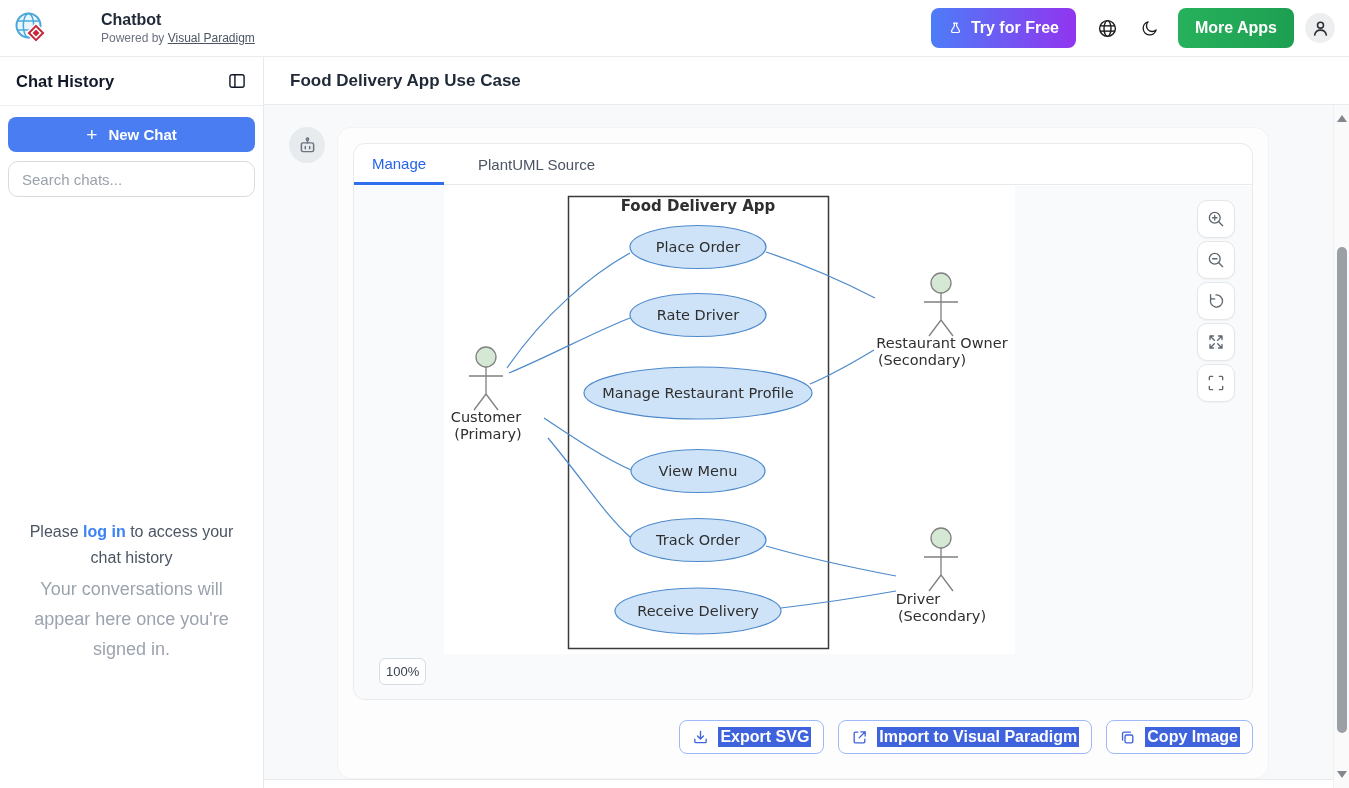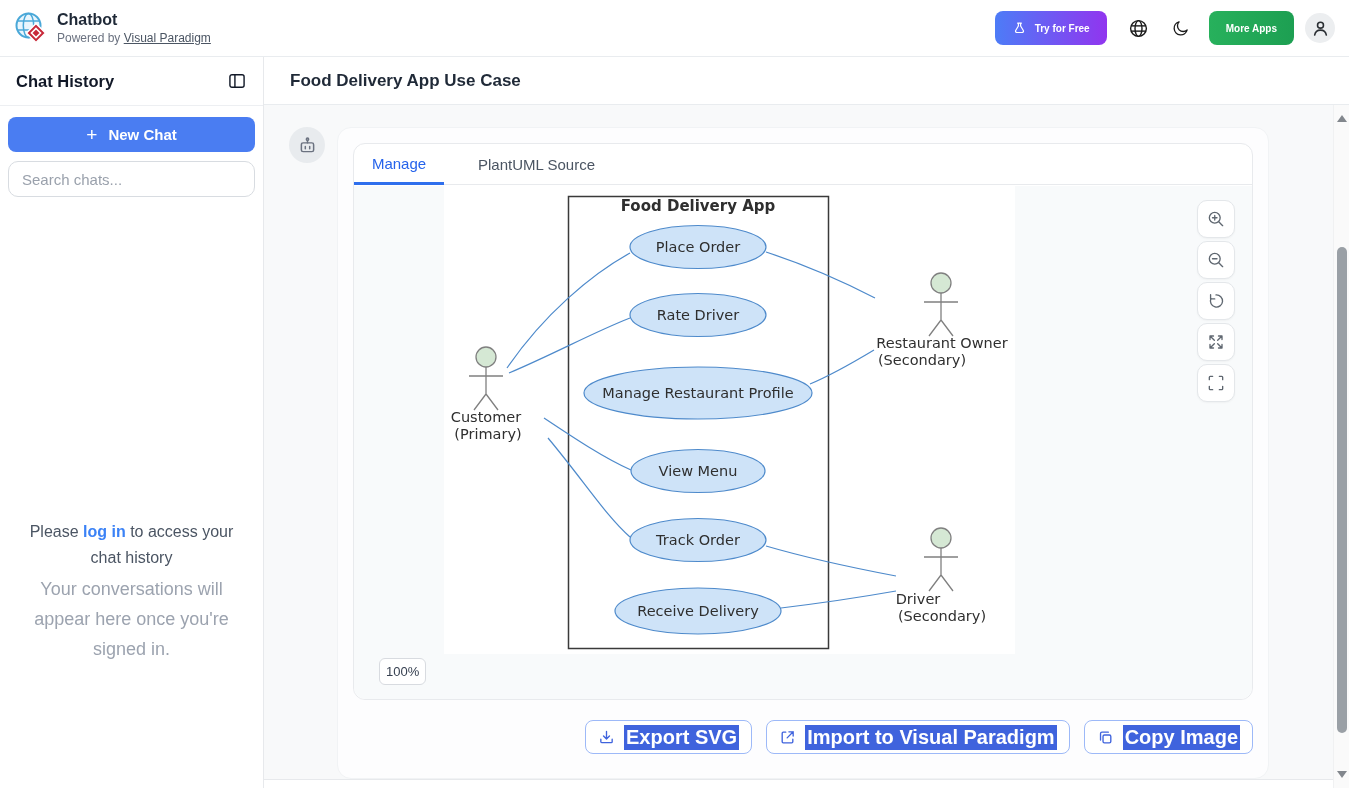--- a/index.html
+++ b/index.html
@@ -2,29 +2,29 @@
 <html><head>
 <meta charset="utf-8">
 <style>
   * { margin:0; padding:0; box-sizing:border-box; }
   html,body { background:#fff; }
   body { font-family:"Liberation Sans", sans-serif; }
   .screen { position:relative; width:1349px; height:788px; overflow:hidden; background:#fff; }
 
   
   .header { position:absolute; top:0; left:0; width:1349px; height:57px; background:#fff;
-            border-bottom:1px solid #e9ecef; display:flex; align-items:center; z-index:5; }
+            border-bottom:1px solid #e9ecef; display:flex; align-items:center; z-index:5;gap:44px; }
   .logo { margin-left:14px; width:34px; height:34px; flex:0 0 auto; }
   .title-block { margin-left:9px; }
   .app-title { font-size:16px; font-weight:700; color:#1f2937; line-height:1.15; }
   .app-sub { font-size:12px; color:#6b7280; margin-top:1px; }
   .app-sub a { color:#4b5563; text-decoration:underline; }
   .header-right { margin-left:auto; margin-right:14px; display:flex; align-items:center; }
-  .hbtn { height:34px; border:none; border-radius:8px; color:#fff; font-family:inherit;
-          font-size:10px; font-weight:700; display:flex; align-items:center; gap:8px;
+  .hbtn { height:40px; border:none; border-radius:8px; color:#fff; font-family:inherit;
+          font-size:16px; font-weight:700; display:flex; align-items:center; gap:8px;
           padding:0 17px; cursor:pointer; }
   .btn-try { background:linear-gradient(90deg,#4d7cf7,#9135ef); }
   .btn-sub { background:linear-gradient(90deg,#2eb965,#149a4e); margin-left:13px; }
   .btn-apps { background:linear-gradient(90deg,#27b15c,#1d9f52); margin-left:19px; }
   .icon-btn { background:none; border:none; cursor:pointer; display:flex; align-items:center; padding:0; }
   .globe-btn { margin-left:21px; }
   .moon-btn { margin-left:23px; }
   .avatar { margin-left:11px; width:30px; height:30px; border-radius:50%; background:#eceef0;
             display:flex; align-items:center; justify-content:center; cursor:pointer; border:none; }
 
@@ -69,21 +69,21 @@
   .zoom-controls { position:absolute; right:17px; top:14px; display:flex; flex-direction:column; gap:3px; }
   .zbtn { width:38px; height:38px; background:#fff; border:1px solid #e4e7ea; border-radius:10px;
           display:flex; align-items:center; justify-content:center; cursor:pointer;
           box-shadow:0 1px 2px rgba(0,0,0,0.04); }
   .zoom-badge { position:absolute; left:25px; bottom:14px; min-width:44px; height:27px; background:#fff;
                 border:1px solid #d8dbe0; border-radius:6px; display:flex; align-items:center;
                 justify-content:center; font-size:13px; color:#374151; padding:11px 6px; }
   .actions { position:absolute; right:15px; bottom:24px; display:flex; gap:14px; }
   .abtn { height:34px; background:#fff; border:1px solid #9db9f8; border-radius:8px; display:flex;
           align-items:center; gap:9px; padding:0 12px; cursor:pointer; font-family:inherit; }
-  .abtn .lbl { background:#3f63dd; color:#fff; font-size:20px; font-weight:600; padding:1px 2px; }
+  .abtn .lbl { background:#3f63dd; color:#fff; font-size:16px; font-weight:600; padding:1px 2px; }
 
   .bottom-strip { position:absolute; left:264px; right:0; top:779px; height:9px; background:#fff;
                   border-top:1px solid #e7e9ec; }
 
   
   .scrollbar { position:absolute; right:0; top:105px; width:16px; bottom:0; background:#fafafa;
                border-left:1px solid #f0f1f2; }
   .sb-arrow { position:absolute; left:3px; width:0; height:0; border-left:5px solid transparent;
               border-right:5px solid transparent; }
   .sb-up { top:10px; border-bottom:7px solid #82878d; }

